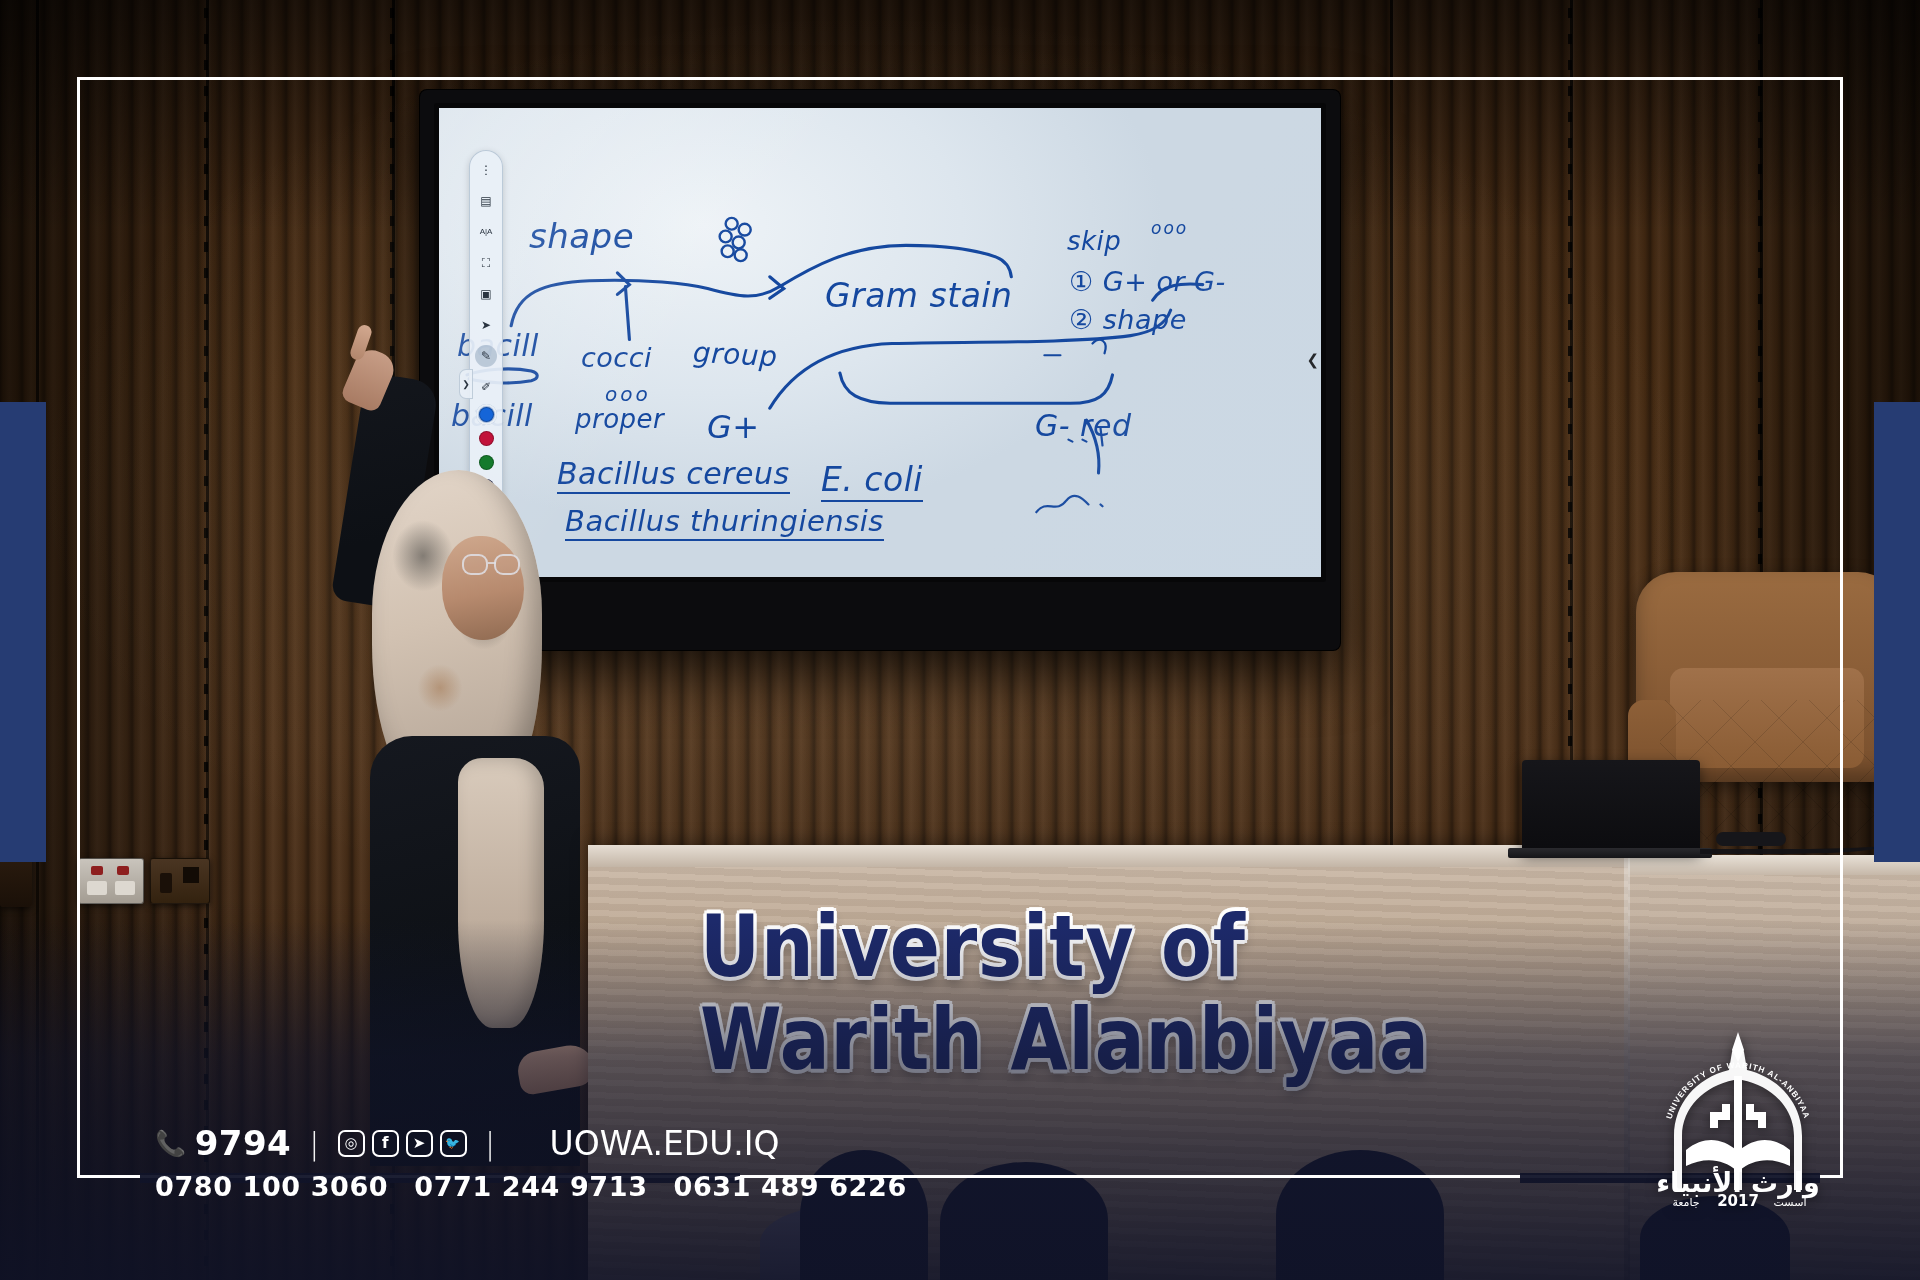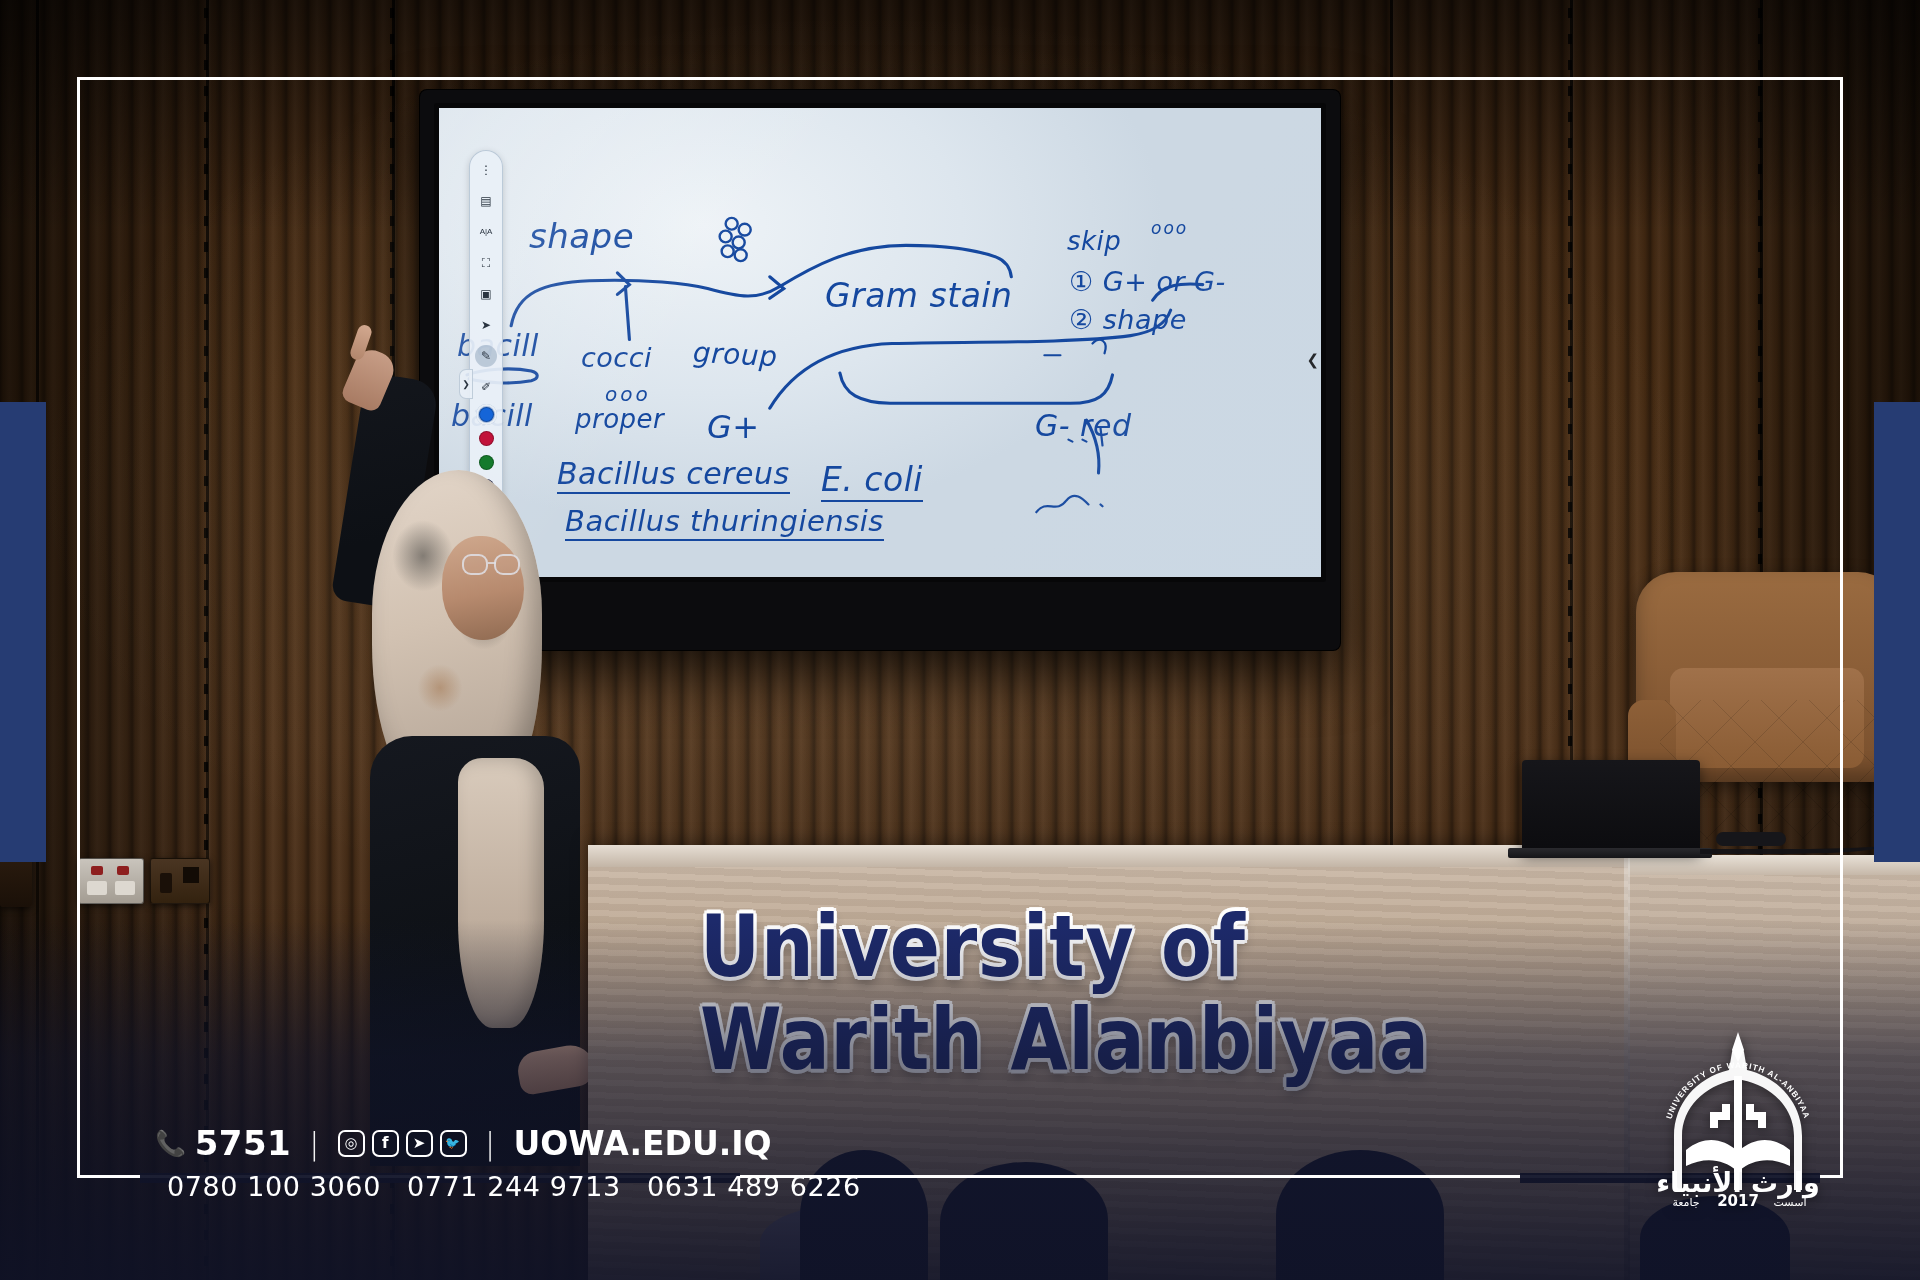--- a/index.html
+++ b/index.html
@@ -373,26 +373,25 @@
     font-family:"DejaVu Sans", sans-serif;
   }
   .foot-row1 .phone-ic { font-size:25px; margin-right:-6px; }
   .foot-sep { font-weight:300; font-size:30px; opacity:.95; padding:0 4px; }
   .soc {
     width:27px; height:27px; border:2px solid #fff; border-radius:7px;
     display:inline-flex; align-items:center; justify-content:center;
     font-size:15px; line-height:1;
   }
   .soc-row { display:flex; gap:7px; align-items:center; }
-  .foot-url { font-size:33px; font-weight:700; letter-spacing:0px; }
+  .foot-url { font-size:33px; font-weight:400; letter-spacing:0px;margin-left:36px; }
   .foot-row2 {
     margin-top:8px; display:flex; gap:26px;
-    font-size:27px; font-weight:400; letter-spacing:.6px;
+    font-size:27px; font-weight:700; letter-spacing:.6px;
     font-family:"DejaVu Sans", sans-serif;
-    margin-left:12px;
   }
 
   
   .crest {
     position:absolute; right:96px; bottom:72px;
     width:172px; height:178px;
     color:#fff;
   }
   .crest svg { width:100%; height:100%; display:block; filter:drop-shadow(0 2px 6px rgba(0,0,0,.5)); }
   .crest-arc-text {
@@ -590,21 +589,21 @@
   <div class="side-bar right"></div>
 
   <div class="frame"></div>
 
   <div class="fmask" style="left:140px;  width:600px;"></div>
   <div class="fmask" style="left:1520px; width:300px;"></div>
 
   <div class="footer">
     <div class="foot-row1">
       <span class="phone-ic">📞</span>
-      <span>5751</span>
+      <span>9794</span>
       <span class="foot-sep">|</span>
       <span class="soc-row">
         <span class="soc">◎</span>
         <span class="soc">f</span>
         <span class="soc">➤</span>
         <span class="soc" style="font-size:12px;">🐦</span>
       </span>
       <span class="foot-sep">|</span>
       <span class="foot-url">UOWA.EDU.IQ</span>
     </div>

